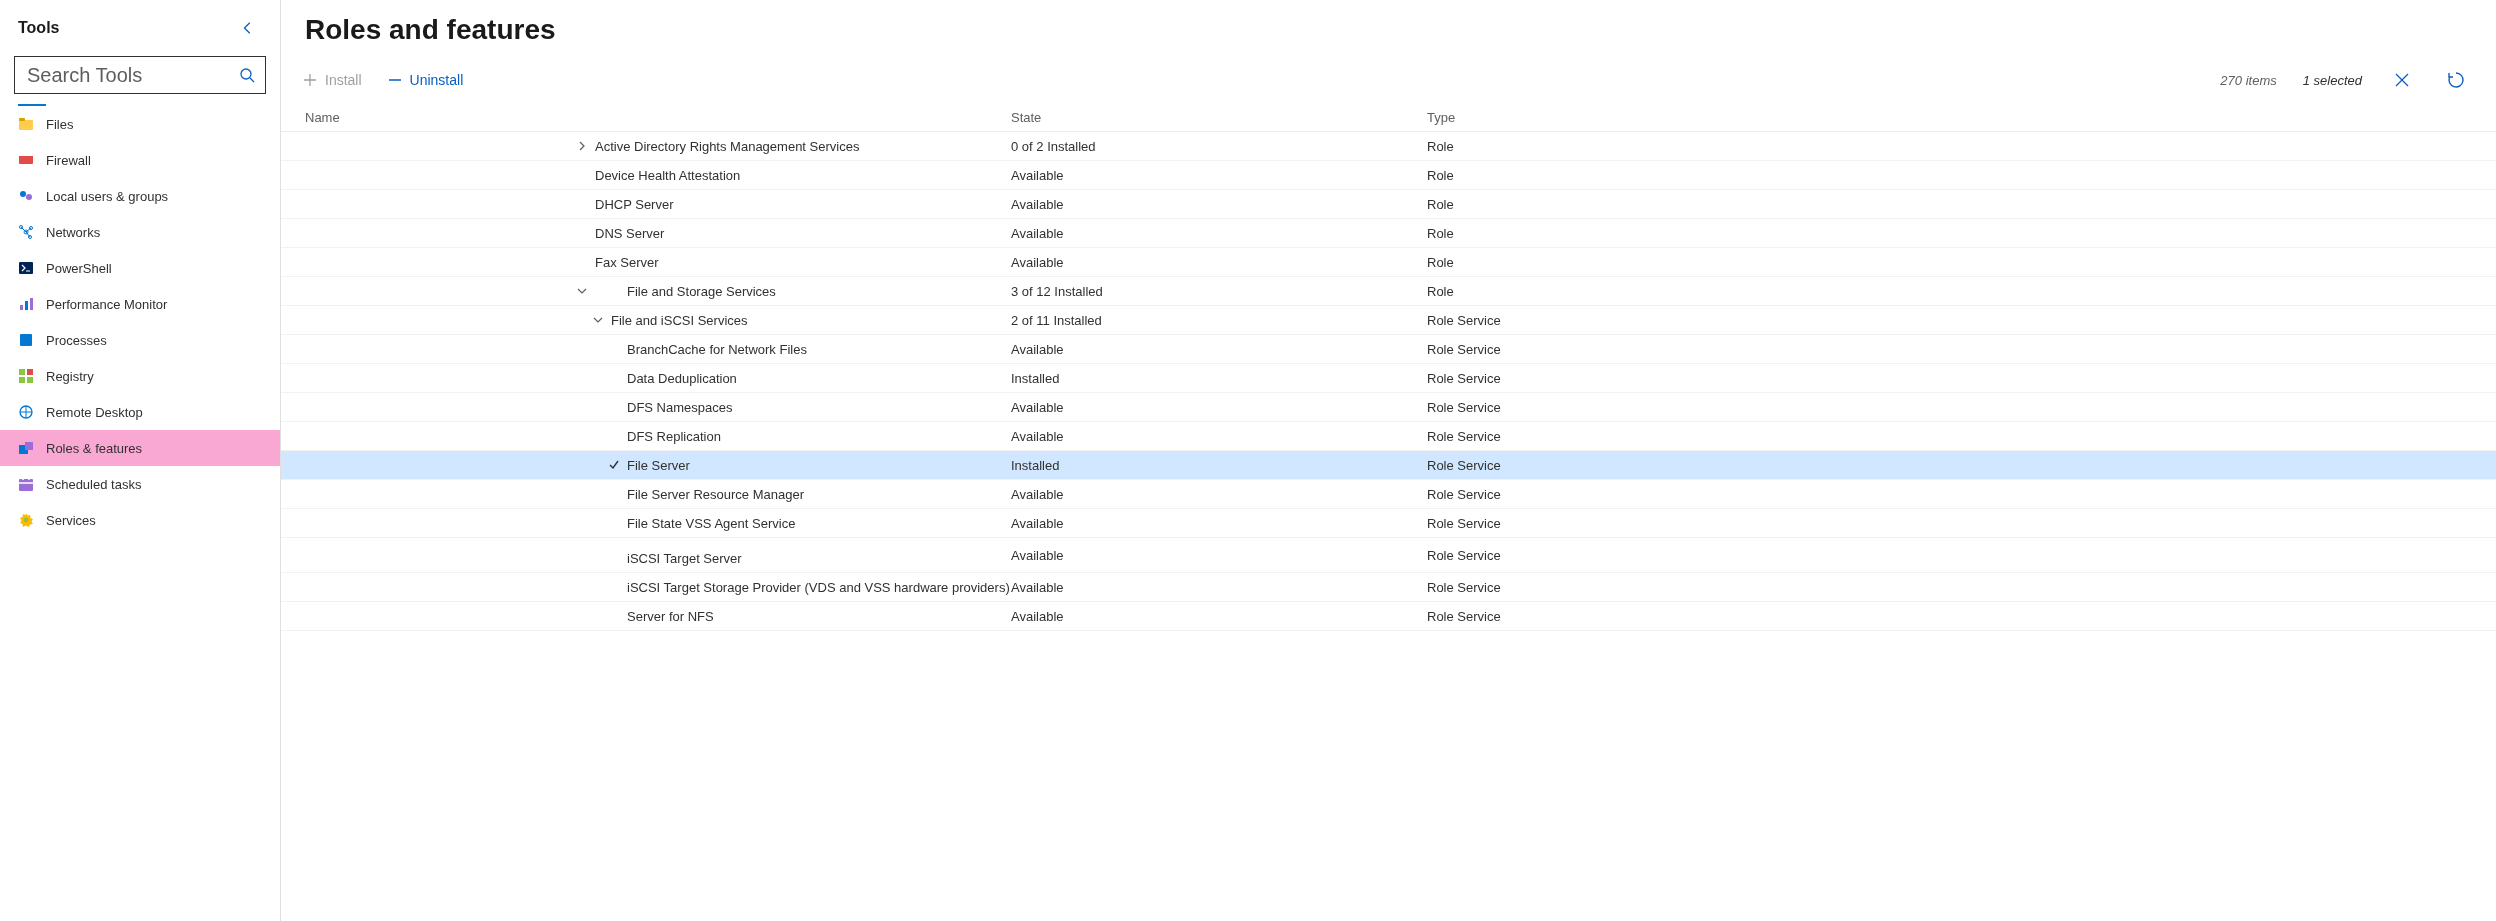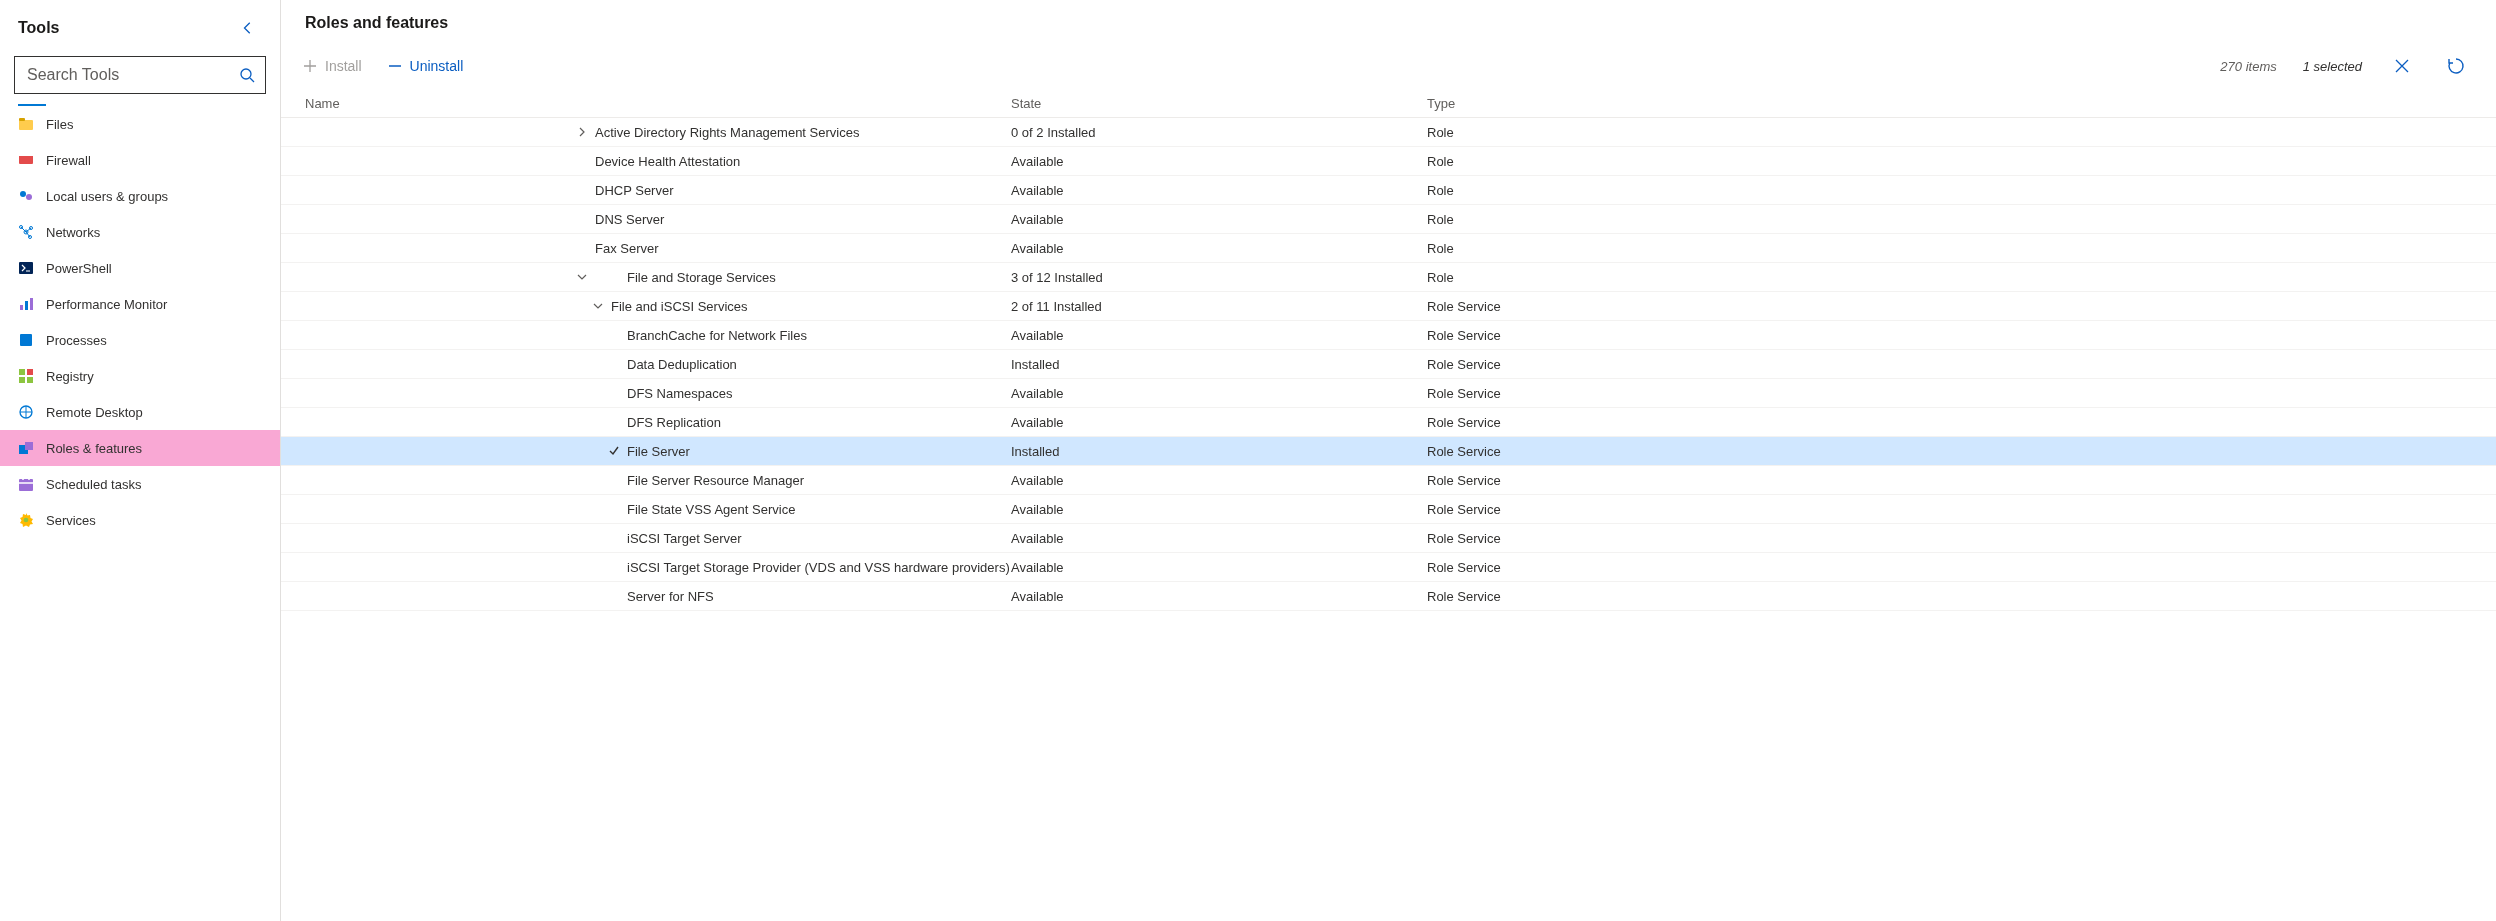--- a/index.html
+++ b/index.html
@@ -33,21 +33,21 @@
 
     .search-wrap { padding: 8px 14px 8px 14px; }
     .search {
       position: relative;
       border: 1px solid #323130;
     }
     .search input {
       width: 100%; height: 36px;
       padding: 0 38px 0 12px;
       border: none; outline: none;
-      font-size: 16px;
+      font-size: 20px;
       color: #a16207;
       background: transparent;
     }
     .search input::placeholder { color: #605e5c; }
     .search-icon {
       position: absolute; right: 6px; top: 50%; transform: translateY(-50%);
       width: 24px; height: 24px; color: #0a5dc1;
       display: flex; align-items: center; justify-content: center;
       pointer-events: none;
     }
@@ -86,21 +86,21 @@
     .ic-reg    svg rect { fill:#8cc540; } .ic-reg svg rect:nth-child(2){ fill:#e34b4b;}
     .ic-rdp    svg circle { stroke:#0078d4; fill:none; } .ic-rdp svg line,.ic-rdp svg path{ stroke:#0078d4; fill:none;}
     .ic-roles  svg rect { fill:#0078d4; } .ic-roles svg rect:nth-child(2){ fill:#9b6dd7;}
     .ic-sched  svg rect { fill:#9b6dd7; } .ic-sched svg line{ stroke:#fff; }
     .ic-svc    svg circle { fill:#8cc540; } .ic-svc svg path{ fill:#ffb900;}
 
     
     .main { flex: 1; min-width: 0; display: flex; flex-direction: column; position: relative; }
 
     .page-header { padding: 14px 24px 0 24px; }
-    .page-title { font-size: 16px; font-weight: 700; color: #1b1a19; }
+    .page-title { font-size: 28px; font-weight: 700; color: #1b1a19; }
 
     .toolbar {
       display: flex; align-items: center;
       padding: 18px 24px 8px 20px;
       gap: 22px;
     }
     .tbtn {
       display: inline-flex; align-items: center; gap: 8px;
       background: none; border: none; cursor: pointer;
       font-size: 14px; padding: 4px 2px;
@@ -466,21 +466,21 @@
             <div>Role Service</div>
           </div>
           <div class="grid-row">
             <div class="name-cell" style="padding-left: 342px;">
               <span class="name-text">File State VSS Agent Service</span>
             </div>
             <div>Available</div>
             <div>Role Service</div>
           </div>
           <div class="grid-row">
-            <div class="name-cell" style="padding-left: 342px;">
+            <div class="name-cell" style="padding-left: 342px; margin-top: 6px;">
               <span class="name-text">iSCSI Target Server</span>
             </div>
             <div>Available</div>
             <div>Role Service</div>
           </div>
           <div class="grid-row">
             <div class="name-cell" style="padding-left: 342px;">
               <span class="name-text">iSCSI Target Storage Provider (VDS and VSS hardware providers)</span>
             </div>
             <div>Available</div>

